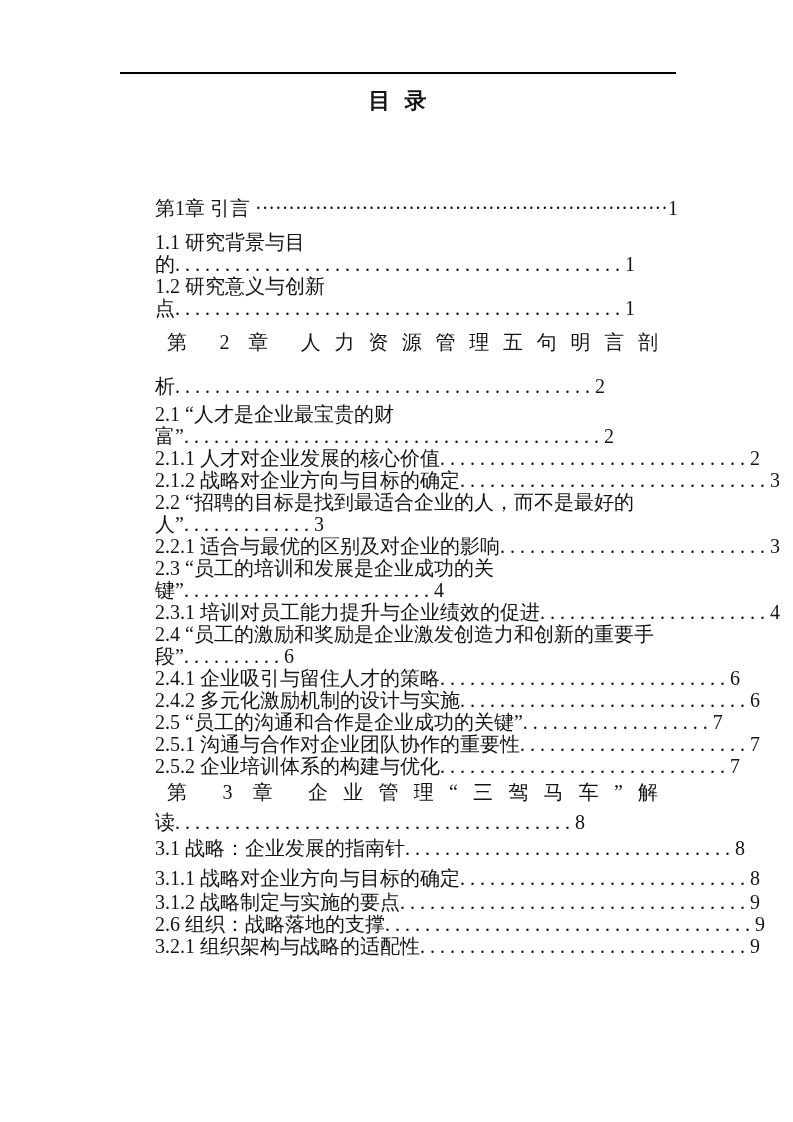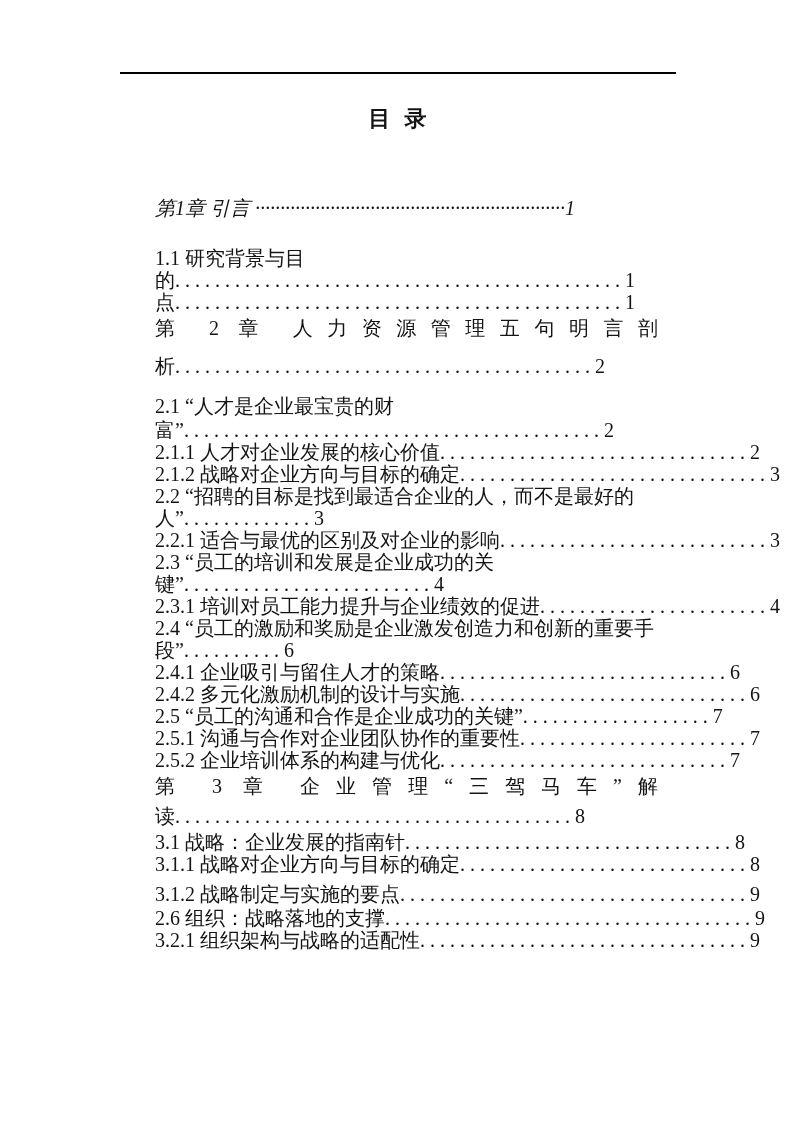--- a/index.html
+++ b/index.html
@@ -20,21 +20,21 @@
     position: absolute;
     left: 120px;
     top: 72px;
     width: 556px;
     height: 2px;
     background: #000000;
   }
   .title {
     position: absolute;
     left: 120px;
-    top: 104px;
+    top: 86px;
     width: 556px;
     text-align: center;
     font-size: 22px;
     font-weight: bold;
     letter-spacing: 1px;
     white-space: pre;
   }
   .toc {
     position: absolute;
     left: 155px;
@@ -51,40 +51,42 @@
   .ch {
     font-size: 20px;
     line-height: 30px;
   }
   .chj {
     font-size: 20px;
     line-height: 30px;
     white-space: normal;
     text-align: justify;
     text-align-last: justify;
+    margin-left: 12px;
   }
   
-  .line:nth-child(1) { margin-bottom: 24px; font-style: italic; }
+  .line:nth-child(1) { margin-bottom: 8px; }
   .line:nth-child(6) { margin-top: 8px; }
   .line:nth-child(7) { margin-top: 14px; }
   .line:nth-child(8) { margin-top: 2px; }
   .line:nth-child(28){ margin-top: 8px; }
   .line:nth-child(29){ margin-top: 2px; }
   .leader { letter-spacing: 0; }
 </style>
 </head>
 <body>
 
 <div class="page">
   <div class="rule"></div>
   <div class="title">目  录</div>
   <div class="toc">
       <div class="line ch"><span>第1章 引言 </span><span class="leader">······························································</span><span>1</span></div>
       <div class="line b"><span>1.1 研究背景与目</span><span class="leader"></span><span></span></div>
       <div class="line b"><span>的</span><span class="leader">. . . . . . . . . . . . . . . . . . . . . . . . . . . . . . . . . . . . . . . . . . . . . </span><span>1</span></div>
+      <div class="line b"><span>1.2 研究意义与创新</span><span class="leader"></span><span></span></div>
       <div class="line b"><span>点</span><span class="leader">. . . . . . . . . . . . . . . . . . . . . . . . . . . . . . . . . . . . . . . . . . . . . </span><span>1</span></div>
       <div class="line chj"><span>第 2 章 人力资源管理五句明言剖</span><span class="leader"></span><span></span></div>
       <div class="line ch"><span>析</span><span class="leader">. . . . . . . . . . . . . . . . . . . . . . . . . . . . . . . . . . . . . . . . . . </span><span>2</span></div>
       <div class="line b"><span>2.1 “人才是企业最宝贵的财</span><span class="leader"></span><span></span></div>
       <div class="line b"><span>富”</span><span class="leader">. . . . . . . . . . . . . . . . . . . . . . . . . . . . . . . . . . . . . . . . . . </span><span>2</span></div>
       <div class="line b"><span>2.1.1 人才对企业发展的核心价值</span><span class="leader">. . . . . . . . . . . . . . . . . . . . . . . . . . . . . . . </span><span>2</span></div>
       <div class="line b"><span>2.1.2 战略对企业方向与目标的确定</span><span class="leader">. . . . . . . . . . . . . . . . . . . . . . . . . . . . . . . </span><span>3</span></div>
       <div class="line b"><span>2.2 “招聘的目标是找到最适合企业的人，而不是最好的</span><span class="leader"></span><span></span></div>
       <div class="line b"><span>人”</span><span class="leader">. . . . . . . . . . . . . </span><span>3</span></div>
       <div class="line b"><span>2.2.1 适合与最优的区别及对企业的影响</span><span class="leader">. . . . . . . . . . . . . . . . . . . . . . . . . . . </span><span>3</span></div>

